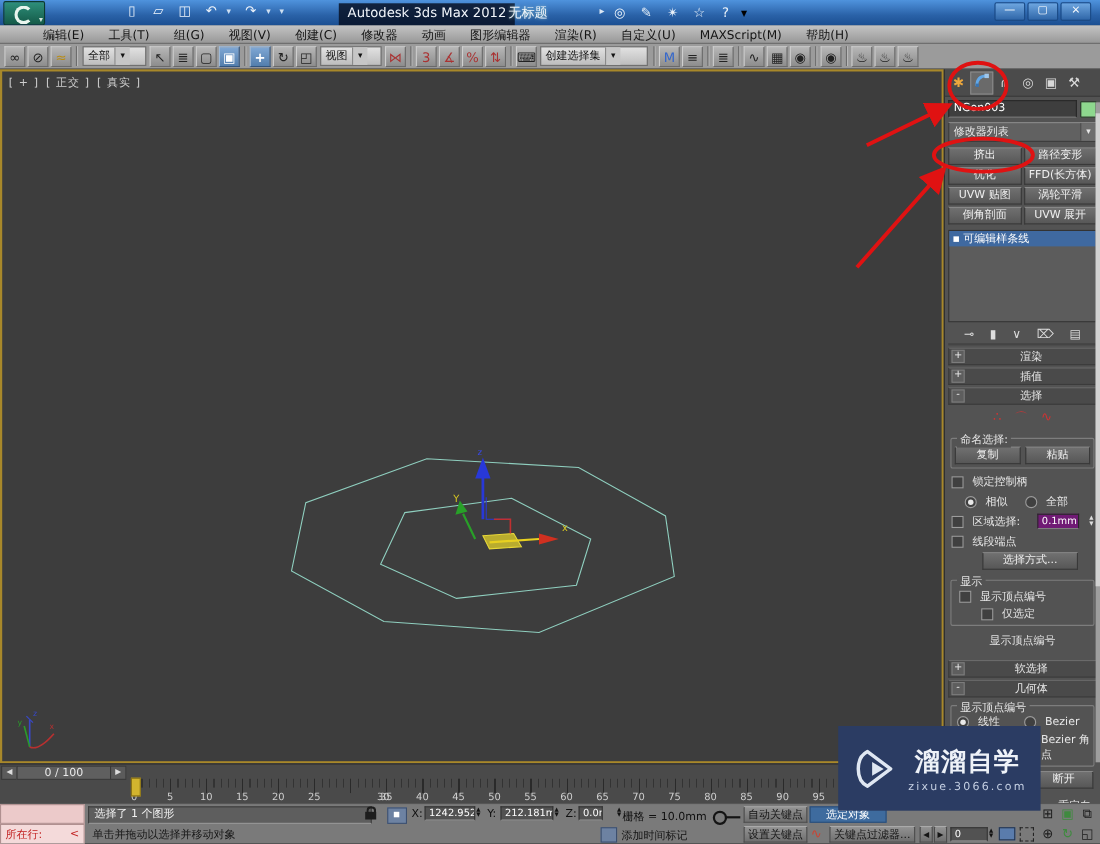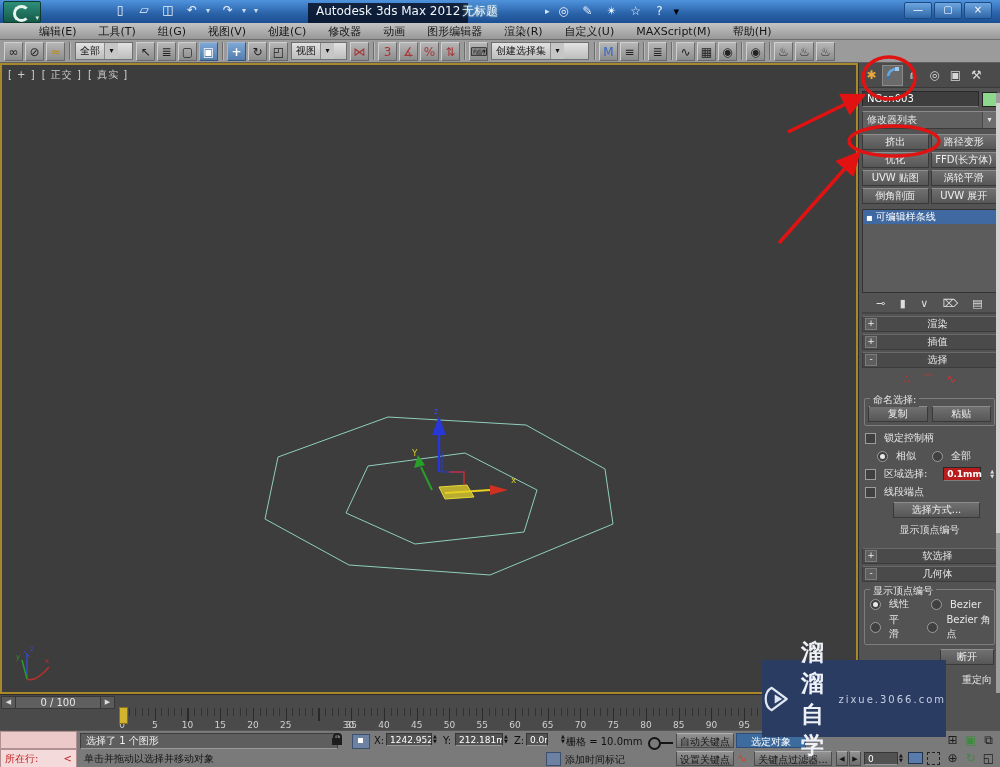--- a/index.html
+++ b/index.html
@@ -87,22 +87,22 @@
   .rollout .rtitle{flex:1;text-align:center;font-size:10px;color:#e8e8e8;}
   #subobj{display:flex;gap:12px;justify-content:center;padding:4px 0 2px;color:#cc3434;font-size:12px;}
   .grp{position:relative;border:1px solid #7d7d7d;border-radius:2px;margin:7px 5px 3px;padding:7px 3px 3px;}
   .grp-title{position:absolute;top:-6px;left:5px;background:#535353;padding:0 3px;font-size:10px;color:#e6e6e6;}
   .btnrow{display:flex;gap:4px;justify-content:center;}
   .btnrow .pbtn{flex:1;}
   .cbrow{display:flex;align-items:center;gap:8px;padding:2px 6px;}
   .cb{width:9px;height:9px;background:#404040;border:1px solid #9c9c9c;flex:0 0 auto;}
   .rb{width:9px;height:9px;border-radius:50%;background:#404040;border:1px solid #9c9c9c;flex:0 0 auto;position:relative;}
   .rb.on::after{content:"";position:absolute;left:2px;top:2px;width:5px;height:5px;border-radius:50%;background:#e8e8e8;}
-  .numf{background:#b91c1c;border:1px solid #282828;border-bottom-color:#7e7e7e;color:#fff;
-    height:12px;line-height:12px;padding:0 3px;font-size:9px;font-weight:bold;}
+  .numf{background:#701a75;border:1px solid #282828;border-bottom-color:#7e7e7e;color:#fff;
+    height:12px;line-height:12px;padding:0 3px;font-size:9px;}
   .spin{display:inline-flex;flex-direction:column;font-size:5px;color:#ddd;line-height:5px;margin-left:1px;}
   .info-txt{text-align:center;color:#e2e2e2;padding:3px 0;font-size:10px;}
   #geo-btns{display:flex;justify-content:flex-end;padding:2px 6px;}
   #geo-btns .pbtn{width:52px;}
   #reorient{text-align:right;padding:6px 8px 0;color:#e6e6e6;}
 
   
   #timeline{position:absolute;left:0;top:694px;width:858px;height:36px;background:#4a4a4a;border-top:1px solid #2b2b2b;box-sizing:border-box;}
   #tl-prev,#tl-next{position:absolute;top:1px;width:13px;height:11px;line-height:11px;text-align:center;
     font-size:7px;color:#ddd;background:#5b5b5b;border:1px solid #383838;}
@@ -144,21 +144,21 @@
   #selobj{position:absolute;left:736px;top:2px;width:70px;height:15px;line-height:15px;text-align:center;
     background:#3e6b9e;color:#fff;border:1px solid #2b4d77;font-size:10px;box-sizing:border-box;}
   #waveico{position:absolute;left:737px;top:20px;color:#cc4433;font-size:12px;}
   .navico{position:absolute;width:17px;height:16px;line-height:16px;text-align:center;font-size:12px;color:#1c1c1c;}
   #monico{position:absolute;left:908px;top:21px;width:13px;height:10px;background:#5a7cac;border:1px solid #23344e;}
   #dashbox{position:absolute;left:927px;top:21px;width:11px;height:11px;border:1px dashed #222;}
 
   
   #watermark{position:absolute;left:762px;top:660px;width:184px;height:77px;background:#2b3c63;z-index:60;
     display:flex;align-items:center;justify-content:center;gap:9px;}
-  #wm-text{display:flex;flex-direction:row;align-items:center;}
+  #wm-text{display:flex;flex-direction:column;align-items:center;}
   #wm-brand{font-size:23px;font-weight:bold;color:#eef2f8;letter-spacing:1px;}
   #wm-url{font-size:10px;letter-spacing:2px;color:#c4cfe2;margin-top:2px;}
 
   
   #annot{position:absolute;left:0;top:0;width:1000px;height:767px;z-index:100;pointer-events:none;}
 </style>
 </head>
 <body>
 
 <div id="app">
@@ -398,20 +398,31 @@
         </span>
     </div>
     <div class="cbrow">
       <span class="cb"></span>
       <span>线段端点</span>
     </div>
     <div class="btnrow" style="padding:1px 20px 2px 34px">
       <span class="pbtn">选择方式...</span>
     </div>
 
+    <div class="grp">
+      <span class="grp-title">显示</span>
+      <div class="cbrow" style="padding:0 0 2px 4px">
+        <span class="cb"></span>
+        <span>显示顶点编号</span>
+      </div>
+      <div class="cbrow" style="padding:0 0 0 24px">
+        <span class="cb"></span>
+        <span>仅选定</span>
+      </div>
+    </div>
 
     <div class="info-txt">显示顶点编号</div>
 
     <div class="rollout" style="margin-top:8px">
       <span class="pm">+</span>
       <span class="rtitle">软选择</span>
     </div>
     <div class="rollout">
       <span class="pm">-</span>
       <span class="rtitle">几何体</span>

